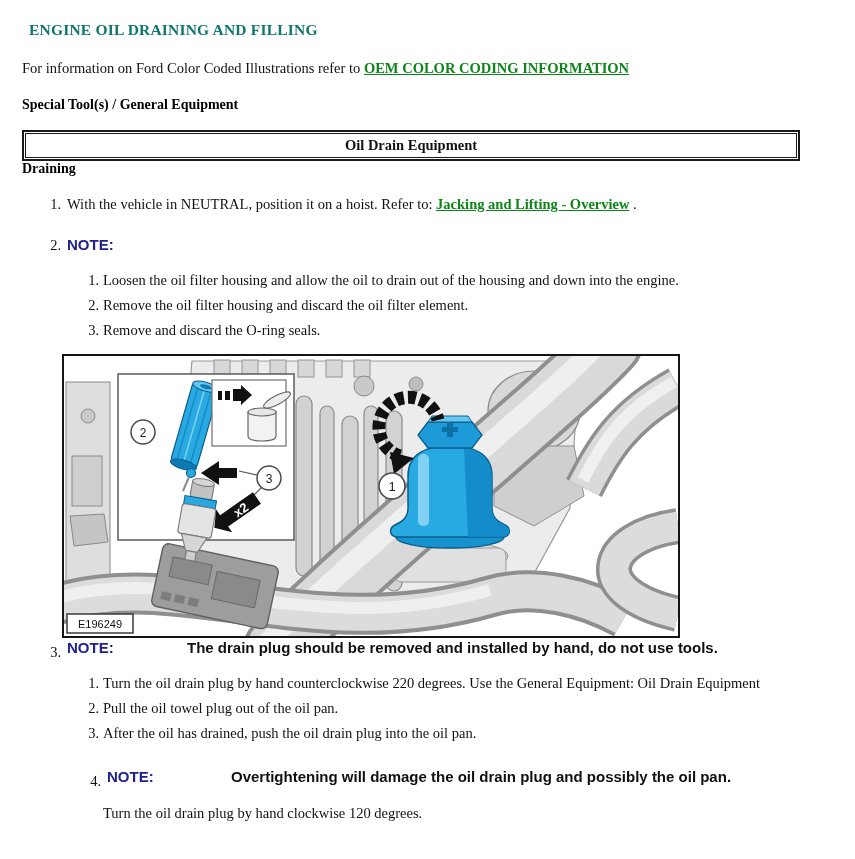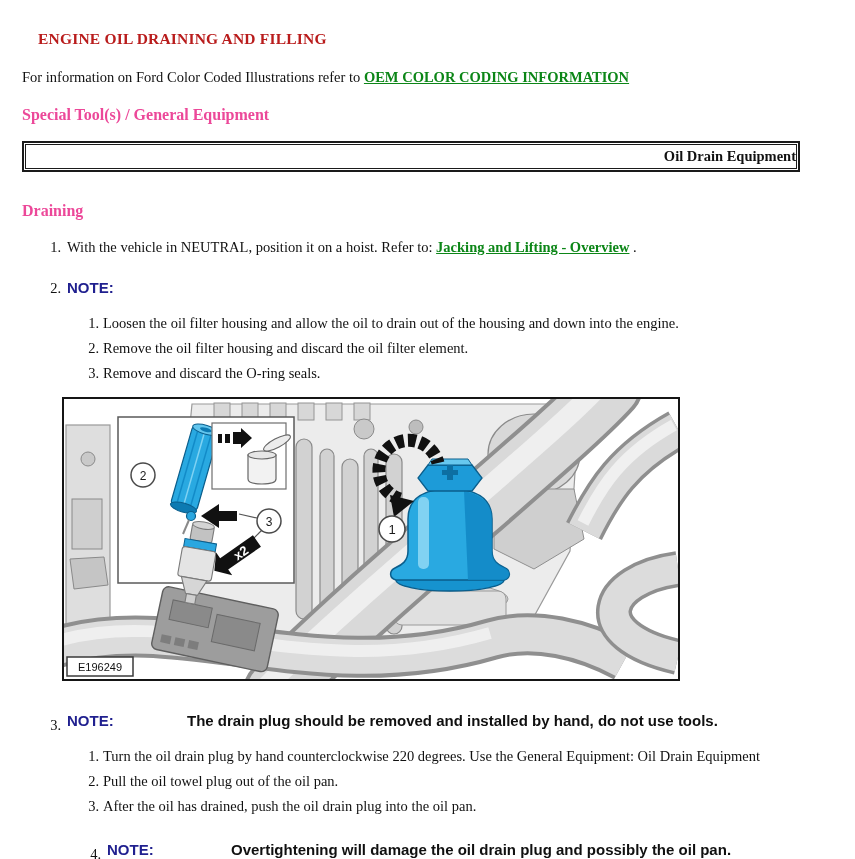--- a/index.html
+++ b/index.html
@@ -1,39 +1,39 @@
 <!DOCTYPE html>
 <html><head>
 <meta charset="utf-8">
 <style>
   html,body{margin:0;padding:0;background:#ffffff;}
   body{width:855px;height:859px;overflow:hidden;font-family:"Liberation Serif",serif;color:#111;}
   .page{padding:14px 0 0 22px;}
 
-  .title{margin:16px;font-size:15.5px;font-weight:bold;color:#b91c1c;letter-spacing:.2px;}
+  .title{margin:7px;font-size:15.5px;font-weight:bold;color:#0f766e;letter-spacing:.2px;}
 
   .intro{margin:21px 0 10px 0;font-size:14.5px;}
   .green-link{color:#0c8617;font-weight:bold;text-decoration:underline;cursor:pointer;}
 
-  .subhead{margin:20px 0 0 0;font-size:16px;font-weight:bold;color:#ec4899;}
+  .subhead{margin:20px 0 0 0;font-size:14px;font-weight:bold;color:#000000;}
 
   .equip-box{margin-top:17px;width:772px;border:2px solid #1a1a1a;padding:1px;background:#fff;}
-  .equip-cell{border:1px solid #1a1a1a;text-align:right;font-weight:bold;font-size:14.5px;padding:3px 0;}
+  .equip-cell{border:1px solid #1a1a1a;text-align:center;font-weight:bold;font-size:14.5px;padding:3px 0;}
 
   .step{display:flex;margin:19px 0 0 23px;font-size:14.5px;}
   .step-num{width:16px;text-align:right;flex:0 0 16px;margin-right:6px;}
   .step-body{flex:1;}
 
   .note{display:flex;font-family:"Liberation Sans",sans-serif;font-weight:bold;font-size:15px;line-height:19px;gap:20px;}
   .note-label{width:100px;flex:0 0 100px;color:#20208f;}
   .note-text{max-width:655px;color:#101010;}
   .num-bottom{align-self:flex-end;}
   .num-drop{transform:translateY(6px);}
   .mt22{margin-top:22px;}
-  .mt17{margin-top:30px;}
+  .mt17{margin-top:0;}
   .mt25{margin-top:25px;}
 
   .substeps{margin:18px 0 0 61px;}
   .substep{display:flex;font-size:14.5px;margin-bottom:8px;}
   .substep .step-num{width:16px;flex:0 0 16px;margin-right:4px;}
 
   .figure-wrap{margin:15px 0 0 40px;width:614px;border:2px solid #151515;background:#fff;}
   .figure-wrap svg{display:block;}
 
   .final-line{margin:19px 0 0 81px;font-size:14.5px;}

